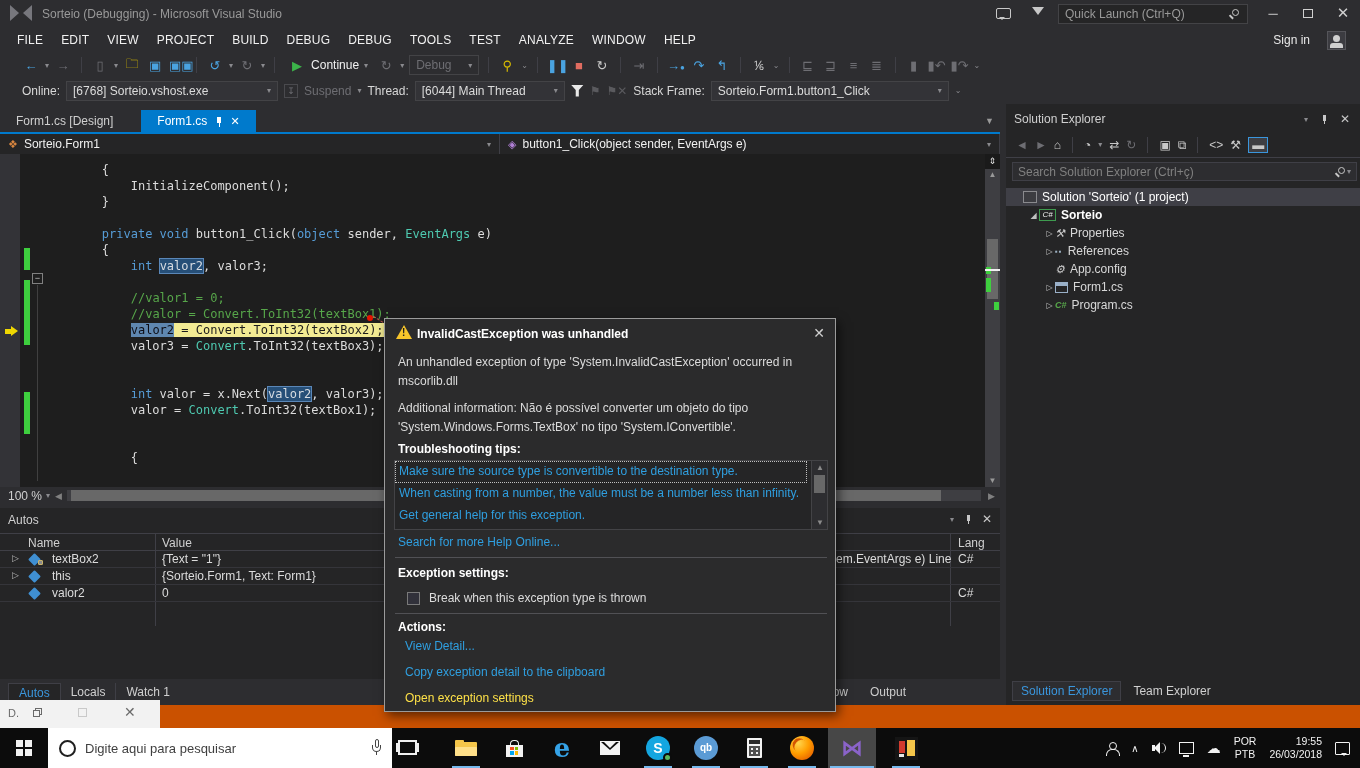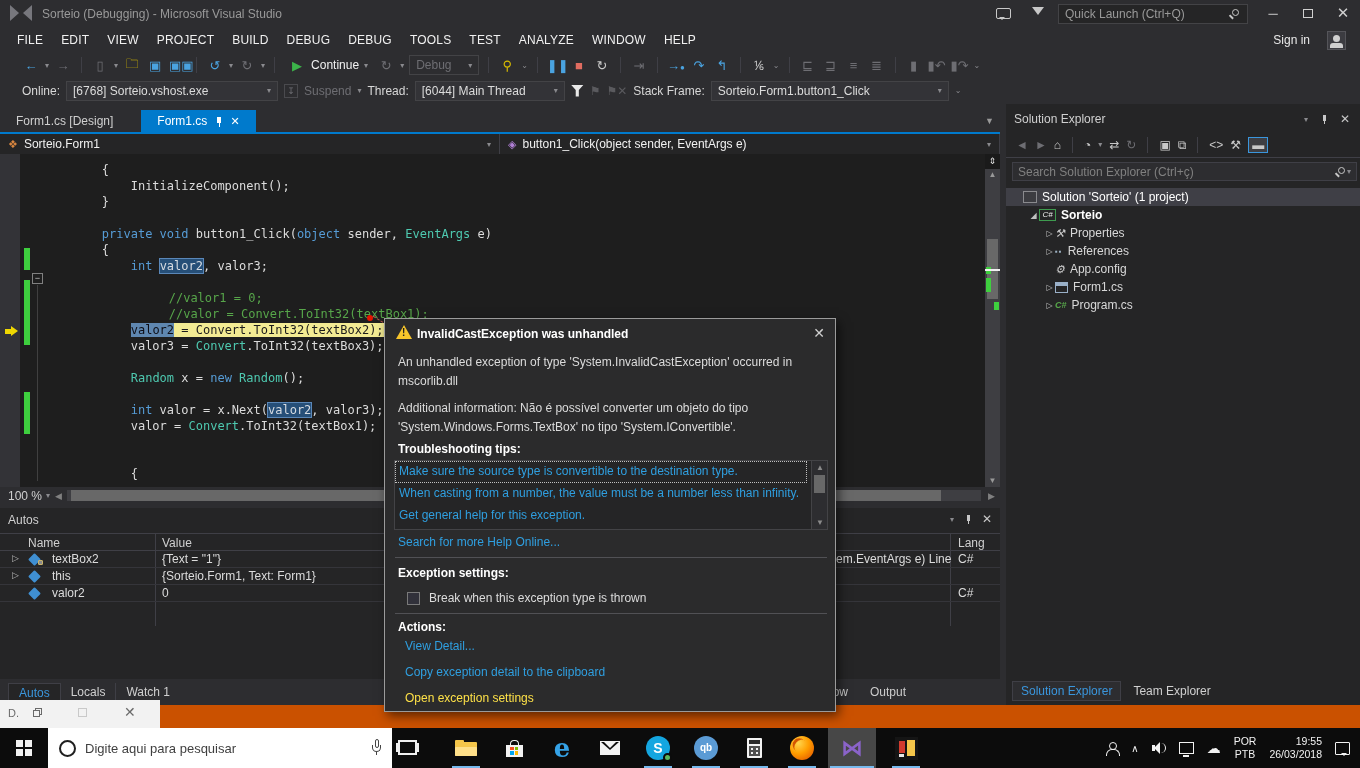--- a/index.html
+++ b/index.html
@@ -70,21 +70,21 @@
 .editor{position:absolute;left:0;top:50px;width:1000px;height:333px;background:#1e1e1e;overflow:hidden;}
 .bp-margin{position:absolute;left:0;top:0;width:20px;height:100%;background:#333337;}
 .exec-arrow{position:absolute;left:5px;top:172px;width:0;height:0;}
 .exec-arrow .bar{position:absolute;left:0;top:3px;width:6px;height:5px;background:#f0d802;}
 .exec-arrow .head{position:absolute;left:6px;top:0;width:0;height:0;border-top:5.5px solid transparent;border-bottom:5.5px solid transparent;border-left:7px solid #f0d802;}
 .chg{position:absolute;left:24px;width:6px;background:#3ecf3e;}
 .outline-box{position:absolute;left:32px;top:119px;width:11px;height:11px;border:1px solid #808080;color:#c8c8c8;font-size:9px;line-height:9px;text-align:center;background:#1e1e1e;}
 .outline-line{position:absolute;left:37px;top:131px;width:1px;height:196px;background:#404040;}
 .code{position:absolute;left:44px;top:8px;font-family:"DejaVu Sans Mono",monospace;font-size:12px;line-height:16px;}
 .code-line{height:16px;white-space:pre;}
-.seg-p{color:#dcdcdc;} .seg-k{color:#569cd6;} .seg-ty{color:#4ec9b0;} .seg-cm{color:#57a64a;margin-left:38px;}
+.seg-p{color:#dcdcdc;} .seg-k{color:#569cd6;} .seg-ty{color:#4ec9b0;} .seg-cm{color:#57a64a;}
 .seg-ref{color:#d7dce2;background:#264f78;outline:1px solid #5a87b8;}
 .seg-y{color:#1c1c1c;background:#f3eb93;}
 .seg-refy{color:#0e0e16;background:#5f87b0;}
 .vscroll{position:absolute;right:0;top:0;width:15px;height:333px;background:#3e3e42;}
 .vs-split{position:absolute;left:0;top:0;width:15px;height:15px;background:#1a1a1a;color:#e8e8e8;font-size:9px;text-align:center;line-height:15px;}
 .vs-up{position:absolute;left:0;top:16px;width:15px;text-align:center;color:#999;font-size:8px;}
 .vs-dn{position:absolute;left:0;bottom:2px;width:15px;text-align:center;color:#999;font-size:8px;}
 .vs-thumb{position:absolute;left:2px;top:85px;width:11px;height:60px;background:#686868;}
 .vs-mark{position:absolute;width:5px;background:#3ecf3e;}
 .vs-caret{position:absolute;left:0;top:115px;width:15px;height:2px;background:#f0f0f0;}
@@ -425,21 +425,20 @@
           <div class="code-line">&nbsp;</div>
           <div class="code-line"><span class="seg-p">        </span><span class="seg-k">private</span><span class="seg-p"> </span><span class="seg-k">void</span><span class="seg-p"> button1_Click(</span><span class="seg-k">object</span><span class="seg-p"> sender, </span><span class="seg-ty">EventArgs</span><span class="seg-p"> e)</span></div>
           <div class="code-line"><span class="seg-p">        {</span></div>
           <div class="code-line"><span class="seg-p">            </span><span class="seg-k">int</span><span class="seg-p"> </span><span class="seg-ref">valor2</span><span class="seg-p">, valor3;</span></div>
           <div class="code-line">&nbsp;</div>
           <div class="code-line"><span class="seg-p">            </span><span class="seg-cm">//valor1 = 0;</span></div>
           <div class="code-line"><span class="seg-p">            </span><span class="seg-cm">//valor = Convert.ToInt32(textBox1);</span></div>
           <div class="code-line"><span class="seg-p">            </span><span class="seg-refy">valor2</span><span class="seg-y"> = Convert.ToInt32(textBox2);</span></div>
           <div class="code-line"><span class="seg-p">            valor3 = </span><span class="seg-ty">Convert</span><span class="seg-p">.ToInt32(textBox3);</span></div>
           <div class="code-line">&nbsp;</div>
-          <div class="code-line"><span class="seg-p">            </span><span class="seg-ty">Random</span><span class="seg-p"> x = </span><span class="seg-k">new</span><span class="seg-p"> </span><span class="seg-ty">Random</span><span class="seg-p">();</span></div>
           <div class="code-line">&nbsp;</div>
           <div class="code-line"><span class="seg-p">            </span><span class="seg-k">int</span><span class="seg-p"> valor = x.Next(</span><span class="seg-ref">valor2</span><span class="seg-p">, valor3);</span></div>
           <div class="code-line"><span class="seg-p">            valor = </span><span class="seg-ty">Convert</span><span class="seg-p">.ToInt32(textBox1);</span></div>
           <div class="code-line">&nbsp;</div>
           <div class="code-line">&nbsp;</div>
           <div class="code-line"><span class="seg-p">            {</span></div>
         </div>
       <div class="vscroll">
         <div class="vs-split">⇕</div>
         <div class="vs-up">▲</div>

